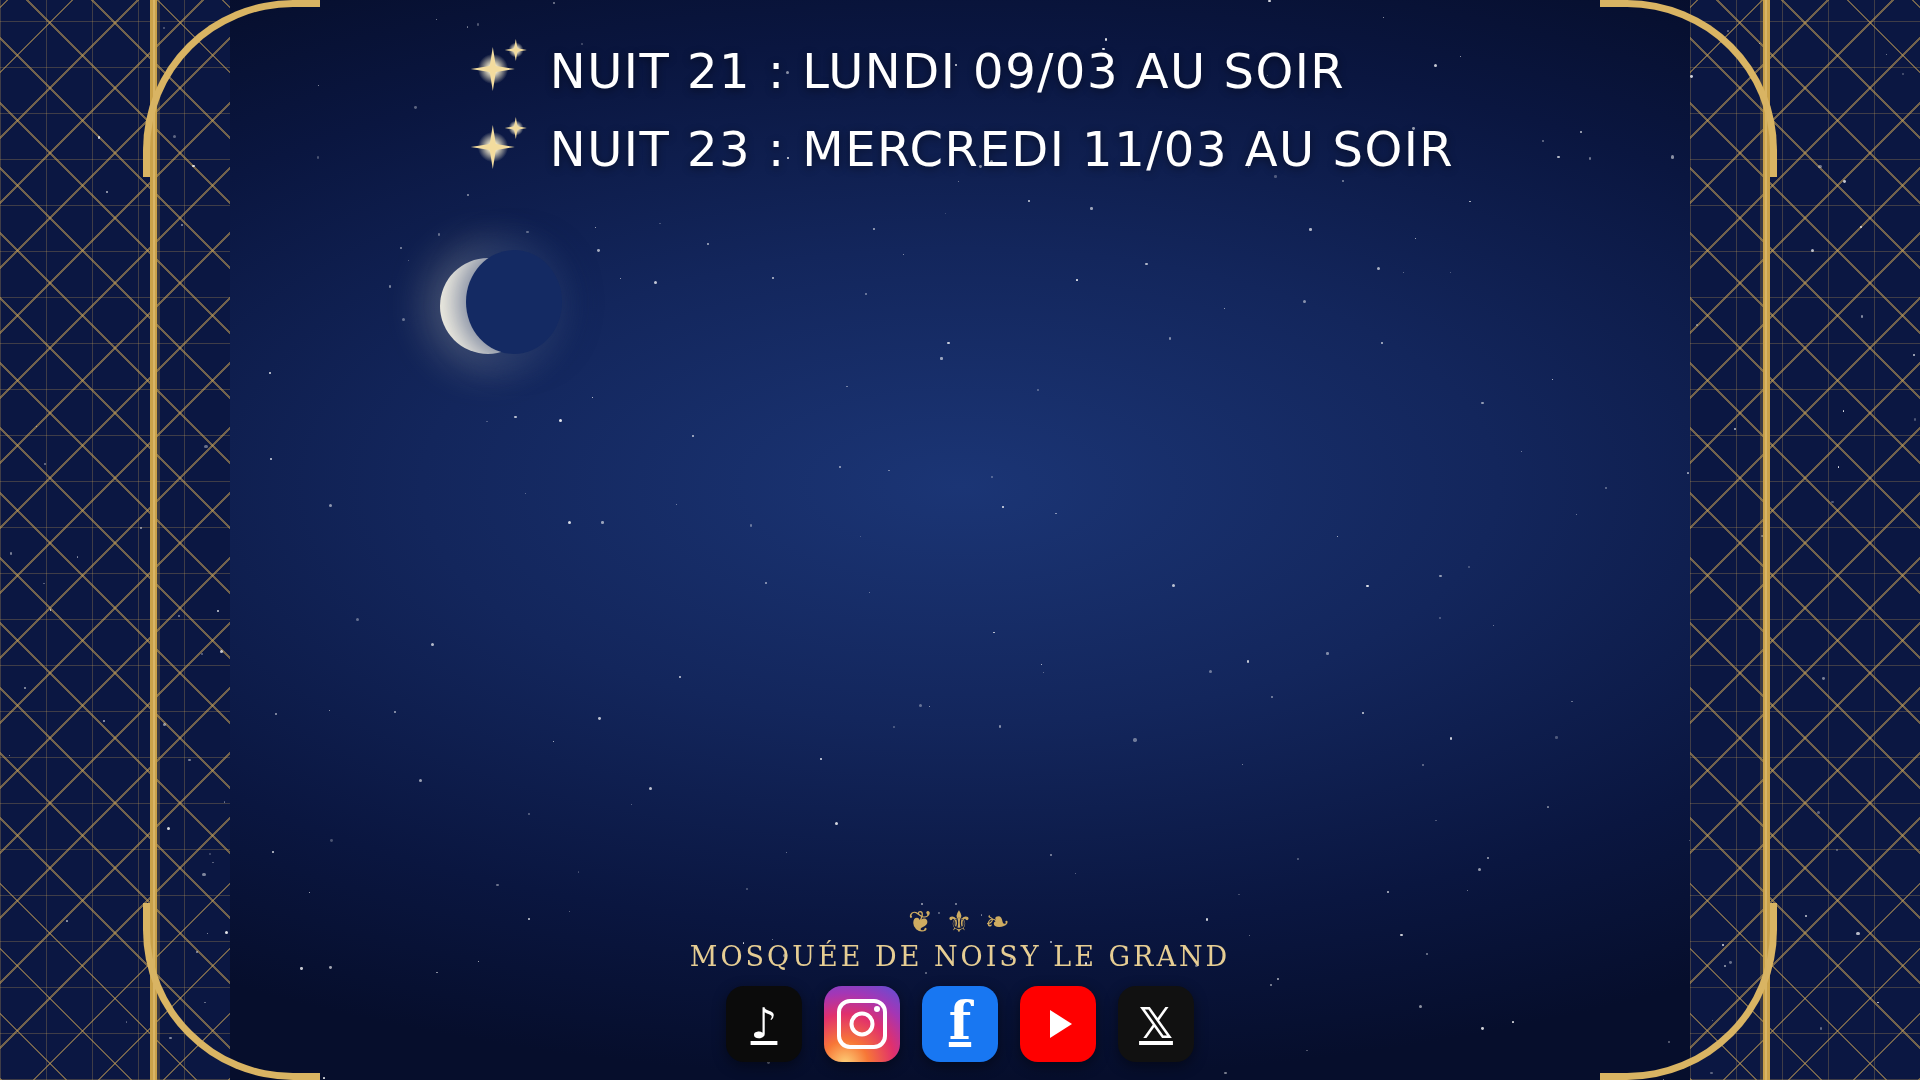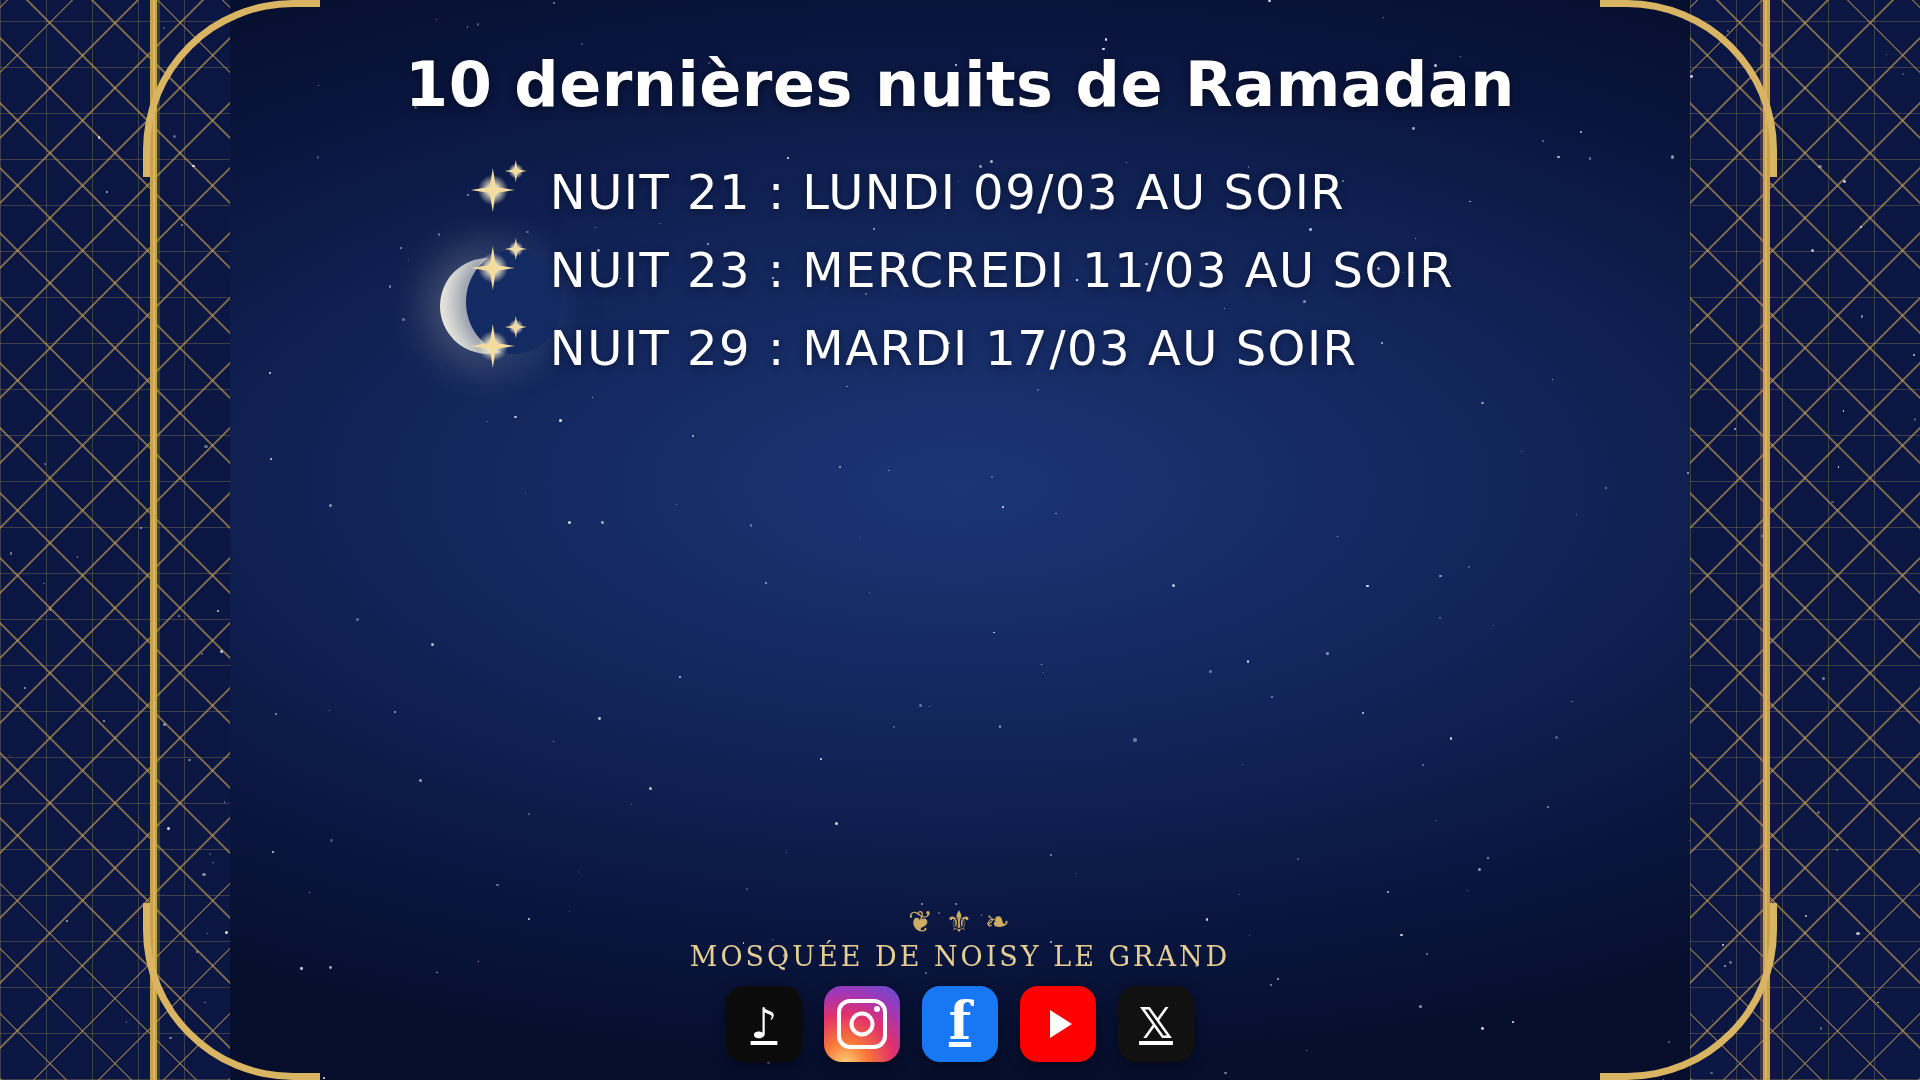--- a/index.html
+++ b/index.html
@@ -592,43 +592,35 @@
 
   <div class="frame"></div>
   <div class="corner tl"></div>
   <div class="corner tr"></div>
   <div class="corner bl"></div>
   <div class="corner br"></div>
 
   <div class="moon"></div>
 
   <div class="content">
-    <div class="title">10 dernières nuits de Ramadan</div>
 
     <div class="nights">
       <div class="night-row">
         <span class="sparkle">
             <span class="big"></span>
             <span class="small"></span>
           </span>
         <span class="night-text">NUIT 21 : LUNDI 09/03 AU SOIR</span>
       </div>
       <div class="night-row">
         <span class="sparkle">
             <span class="big"></span>
             <span class="small"></span>
           </span>
         <span class="night-text">NUIT 23 : MERCREDI 11/03 AU SOIR</span>
-      </div>
-      <div class="night-row">
-        <span class="sparkle">
-            <span class="big"></span>
-            <span class="small"></span>
-          </span>
-        <span class="night-text">NUIT 29 : MARDI 17/03 AU SOIR</span>
       </div>
     </div>
   </div>
 
   <div class="footer">
     <div class="ornament">❦ ⚜ ❧</div>
     <div class="org-name">MOSQUÉE DE NOISY LE GRAND</div>
     <div class="socials">
       <a class="social tiktok" href="#">
           <span class="tt-glyph">♪</span>

